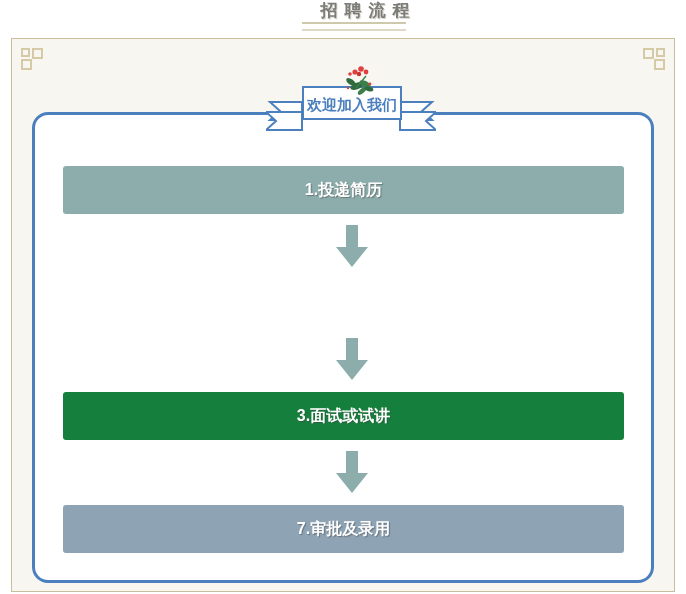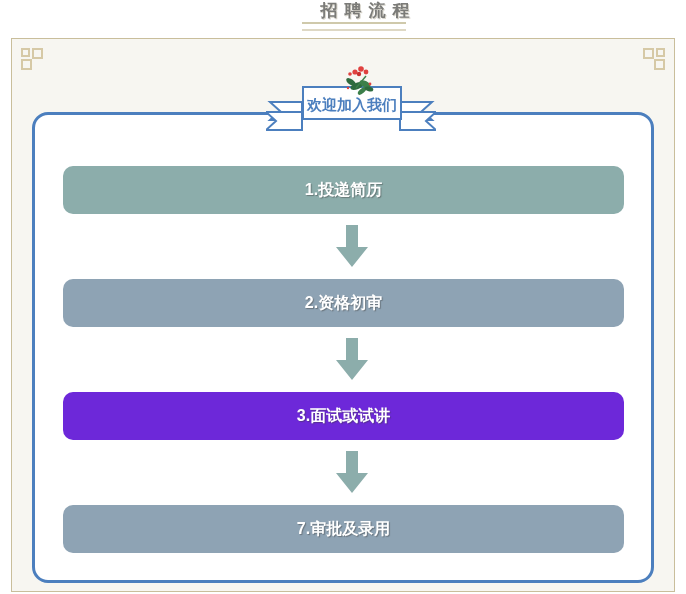--- a/index.html
+++ b/index.html
@@ -129,21 +129,21 @@
   .step-box {
     position: absolute;
     left: 28px;
     width: 561px;
     height: 48px;
     line-height: 48px;
     text-align: center;
     color: #ffffff;
     font-size: 16px;
     font-weight: bold;
-    border-radius: 10px;
+    border-radius: 3px;
     text-shadow: 1px 1px 1px rgba(60,60,60,0.45);
     box-sizing: border-box;
   }
   #step-1 { top: 51px; }
   #step-2 { top: 164px; }
   #step-3 { top: 277px; }
   #step-4 { top: 390px; }
 
   
   .flow-arrow {
@@ -178,27 +178,26 @@
 </div>
 
 <div id="flow-container">
 
   <div class="step-box" id="step-1" style="background-color: rgb(140, 173, 171);">1.投递简历</div>
 
   <svg class="flow-arrow" id="arrow-1" viewBox="0 0 36 48" xmlns="http://www.w3.org/2000/svg">
     <polygon class="arrow-shape" points="12,2 24,2 24,24 34,24 18,44 2,24 12,24" fill="#8CADAB"></polygon>
   </svg>
 
-  <div class="step-box" id="step-2" style="background-color: rgb(142, 163, 180);">2.资格初审</div>
 
   <svg class="flow-arrow" id="arrow-2" viewBox="0 0 36 48" xmlns="http://www.w3.org/2000/svg">
     <polygon class="arrow-shape" points="12,2 24,2 24,24 34,24 18,44 2,24 12,24" fill="#8CADAB"></polygon>
   </svg>
 
-  <div class="step-box" id="step-3" style="background-color: #6d28d9;">3.面试或试讲</div>
+  <div class="step-box" id="step-3" style="background-color: #15803d;">3.面试或试讲</div>
 
   <svg class="flow-arrow" id="arrow-3" viewBox="0 0 36 48" xmlns="http://www.w3.org/2000/svg">
     <polygon class="arrow-shape" points="12,2 24,2 24,24 34,24 18,44 2,24 12,24" fill="#8CADAB"></polygon>
   </svg>
 
   <div class="step-box" id="step-4" style="background-color: rgb(142, 163, 180);">7.审批及录用</div>
 </div>
 
 <div id="ribbon">
   <svg width="170" height="52" viewBox="0 0 170 52" xmlns="http://www.w3.org/2000/svg" style="position:absolute;left:0;top:0;">

